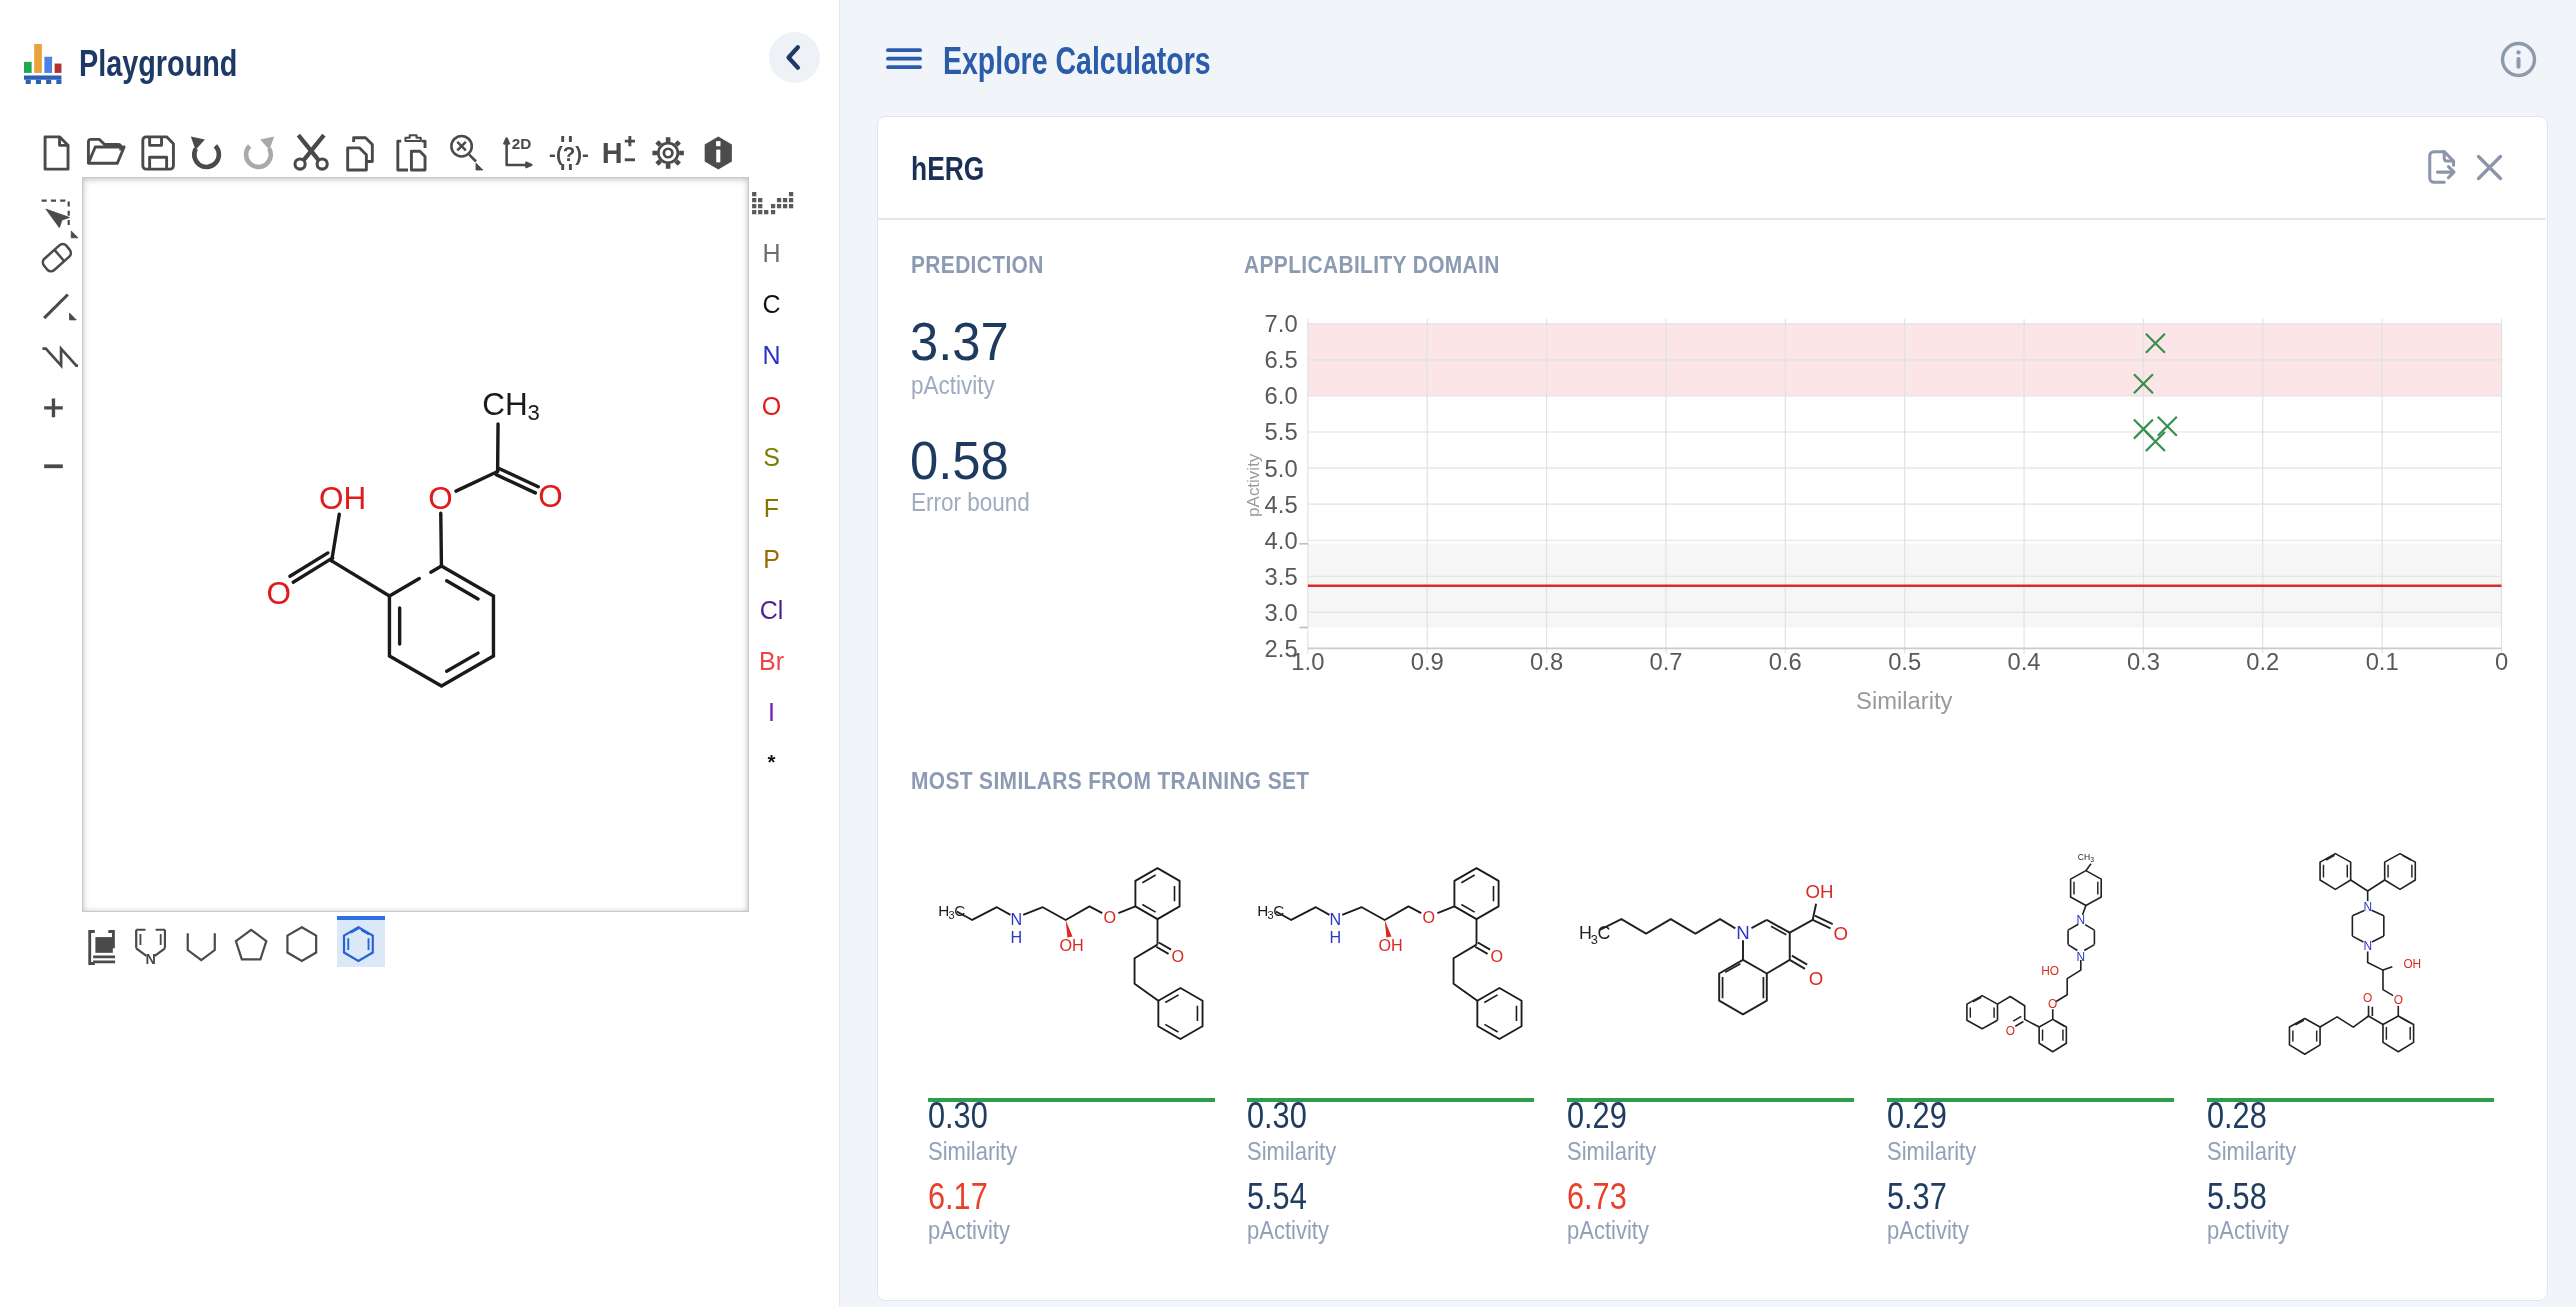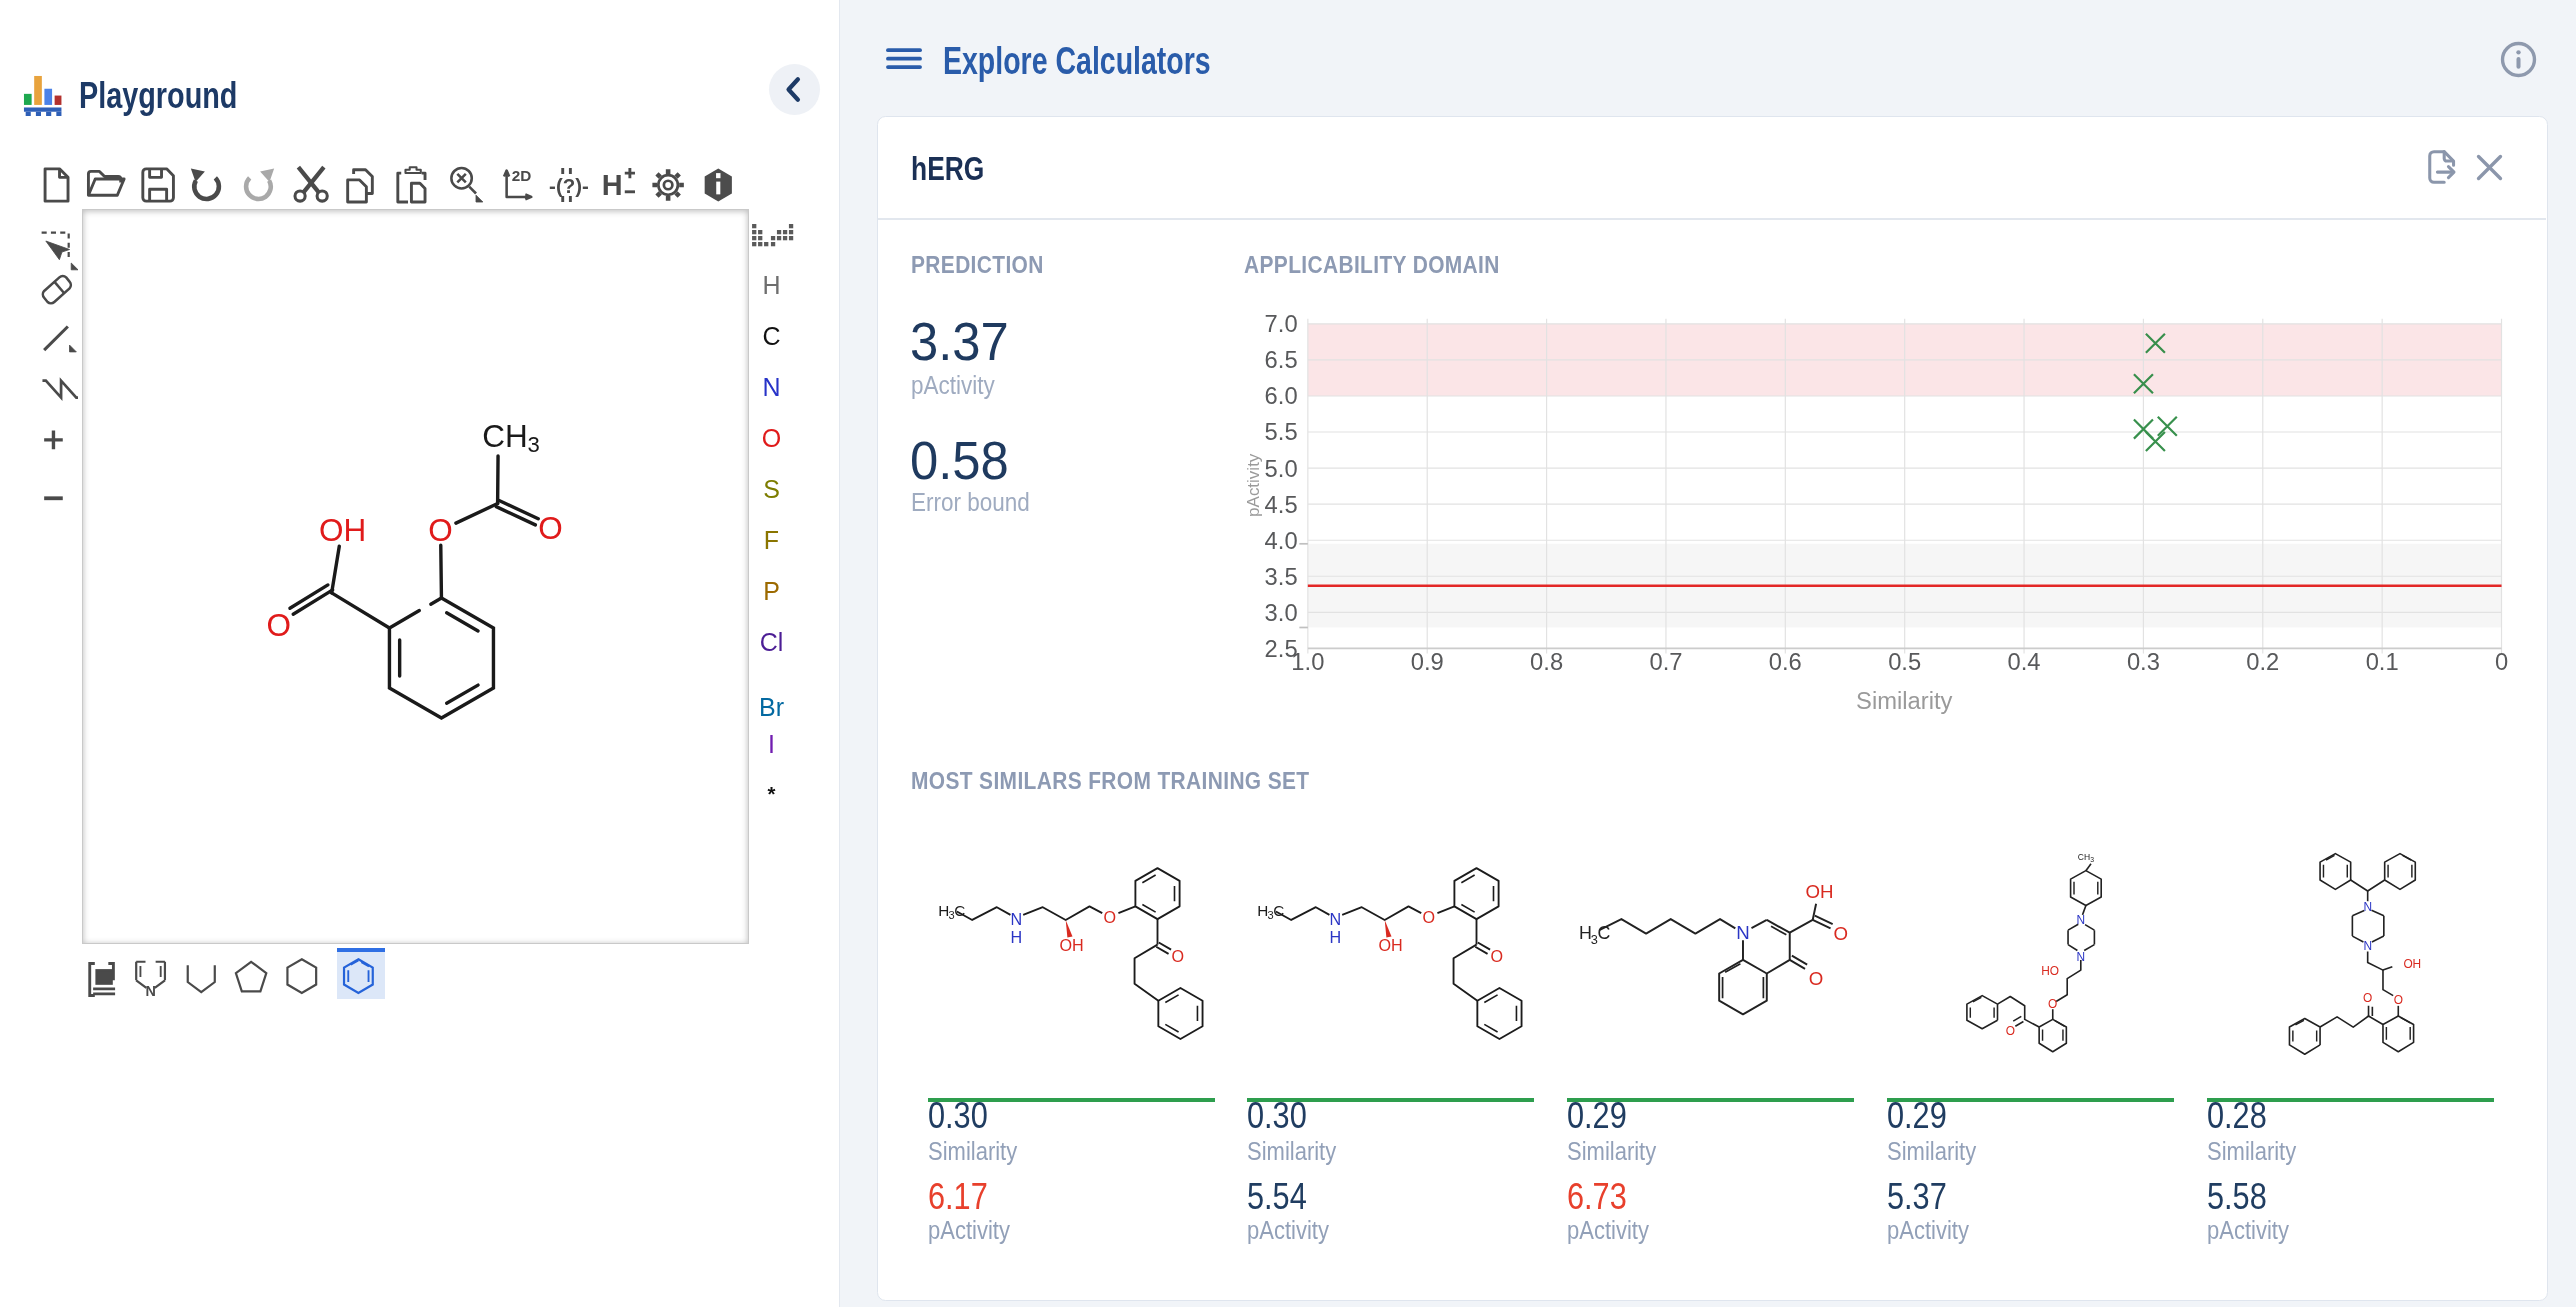--- a/index.html
+++ b/index.html
@@ -1,20 +1,20 @@
 <!DOCTYPE html>
 <html style="font-size:13.6px"><head>
 <meta charset="utf-8">
 <style>
   * { margin:0; padding:0; box-sizing:border-box; }
   html,body { width:2576px; height:1308px; background:#ffffff; font-family:"Liberation Sans", sans-serif; overflow:hidden; }
   .abs { position:absolute; }
   #page { position:relative; width:2576px; height:1308px; }
   
-  #leftpanel { position:absolute; left:0; top:0; width:839px; height:1132px; background:#fff;margin-top:32px; }
+  #leftpanel { position:absolute; left:0; top:0; width:839px; height:1132px; background:#fff; }
   #brand { position:absolute; left:79px; top:43px; font-size:36px; font-weight:bold; color:#1d3a66; transform:scaleX(0.8); transform-origin:0 0; }
   #backbtn { position:absolute; left:769px; top:32px; width:51px; height:51px; border-radius:50%; background:#eef1f6; }
   #canvas { position:absolute; left:82px; top:177px; width:667px; height:735px; background:#fff; border:0.9px solid #c9c9c9; box-shadow: inset 0 0.9px 6px rgba(0,0,0,0.28); }
   .elem { position:absolute; left:748px; width:47px; text-align:center; font-size:25px; }
   
   #rightpanel { position:absolute; left:839px; top:0; width:1737px; height:1308px; background:#f1f4f8; border-left:1.7px solid #e3e8ef; }
   #rp-title { position:absolute; left:943px; top:40px; font-size:38px; font-weight:bold; color:#2a5caa; transform:scaleX(0.75); transform-origin:0 0; }
   #card { position:absolute; left:877px; top:116px; width:1671px; height:1185px; background:#fff; border:1.7px solid #dfe5ee; border-radius:8.5px; }
   #herg { position:absolute; left:911px; top:150px; font-size:33px; font-weight:bold; color:#1b3055; transform:scaleX(0.8); transform-origin:0 0; }
   #carddiv { position:absolute; left:878px; top:218px; width:1668px; height:1.7px; background:#e2e7ee; }
@@ -164,21 +164,21 @@
       </g>
     </svg>
     <div class="elem" style="top:239px; color:#6e6e6e;">H</div>
     <div class="elem" style="top:290px; color:#111111;">C</div>
     <div class="elem" style="top:341px; color:#2733c8;">N</div>
     <div class="elem" style="top:392px; color:#e01b1b;">O</div>
     <div class="elem" style="top:443px; color:#7d7d00;">S</div>
     <div class="elem" style="top:494px; color:#8a7500;">F</div>
     <div class="elem" style="top:545px; color:#9c6a00;">P</div>
     <div class="elem" style="top:596px; color:#4c1d95;">Cl</div>
-    <div class="elem" style="top:661px; color:#0369a1;">Br</div>
+    <div class="elem" style="top:647px; color:#ef4444;">Br</div>
     <div class="elem" style="top:698px; color:#711db0;">I</div>
     <div class="elem" style="top:751px; color:#111; font-size:20.4px; font-weight:bold;">*</div>
 
     <div class="abs" style="left:337px; top:916px; width:48px; height:51px; background:#dce7f8;"></div>
     <div class="abs" style="left:337px; top:916px; width:48px; height:4.3px; background:#2f6fe4;"></div>
     <svg class="abs" style="left:82px; top:923px;" width="323" height="49" viewBox="0 0 380 58" fill="none" stroke="#4a4a4a" stroke-width="2.6">
 
       <g>
           <path d="M14 10 h-6 v38 h6" stroke-width="3.4"></path>
           <path d="M30 10 h6 v20" stroke-width="3.4"></path>

